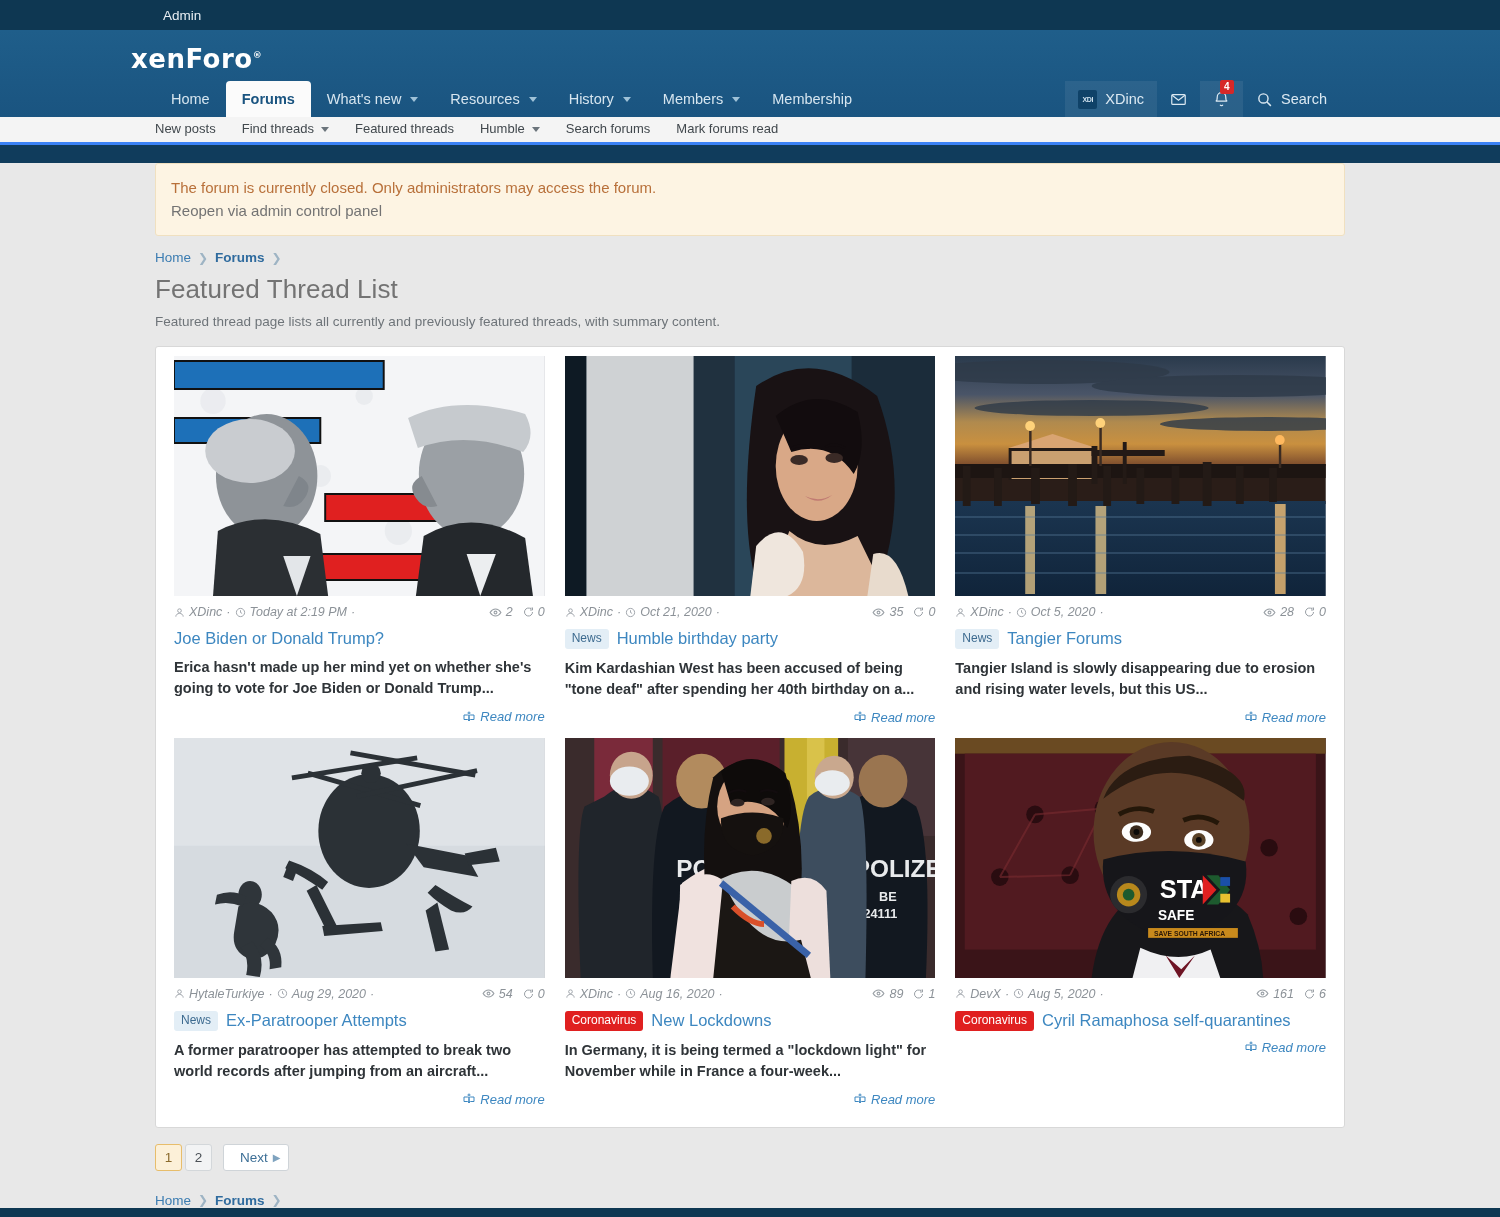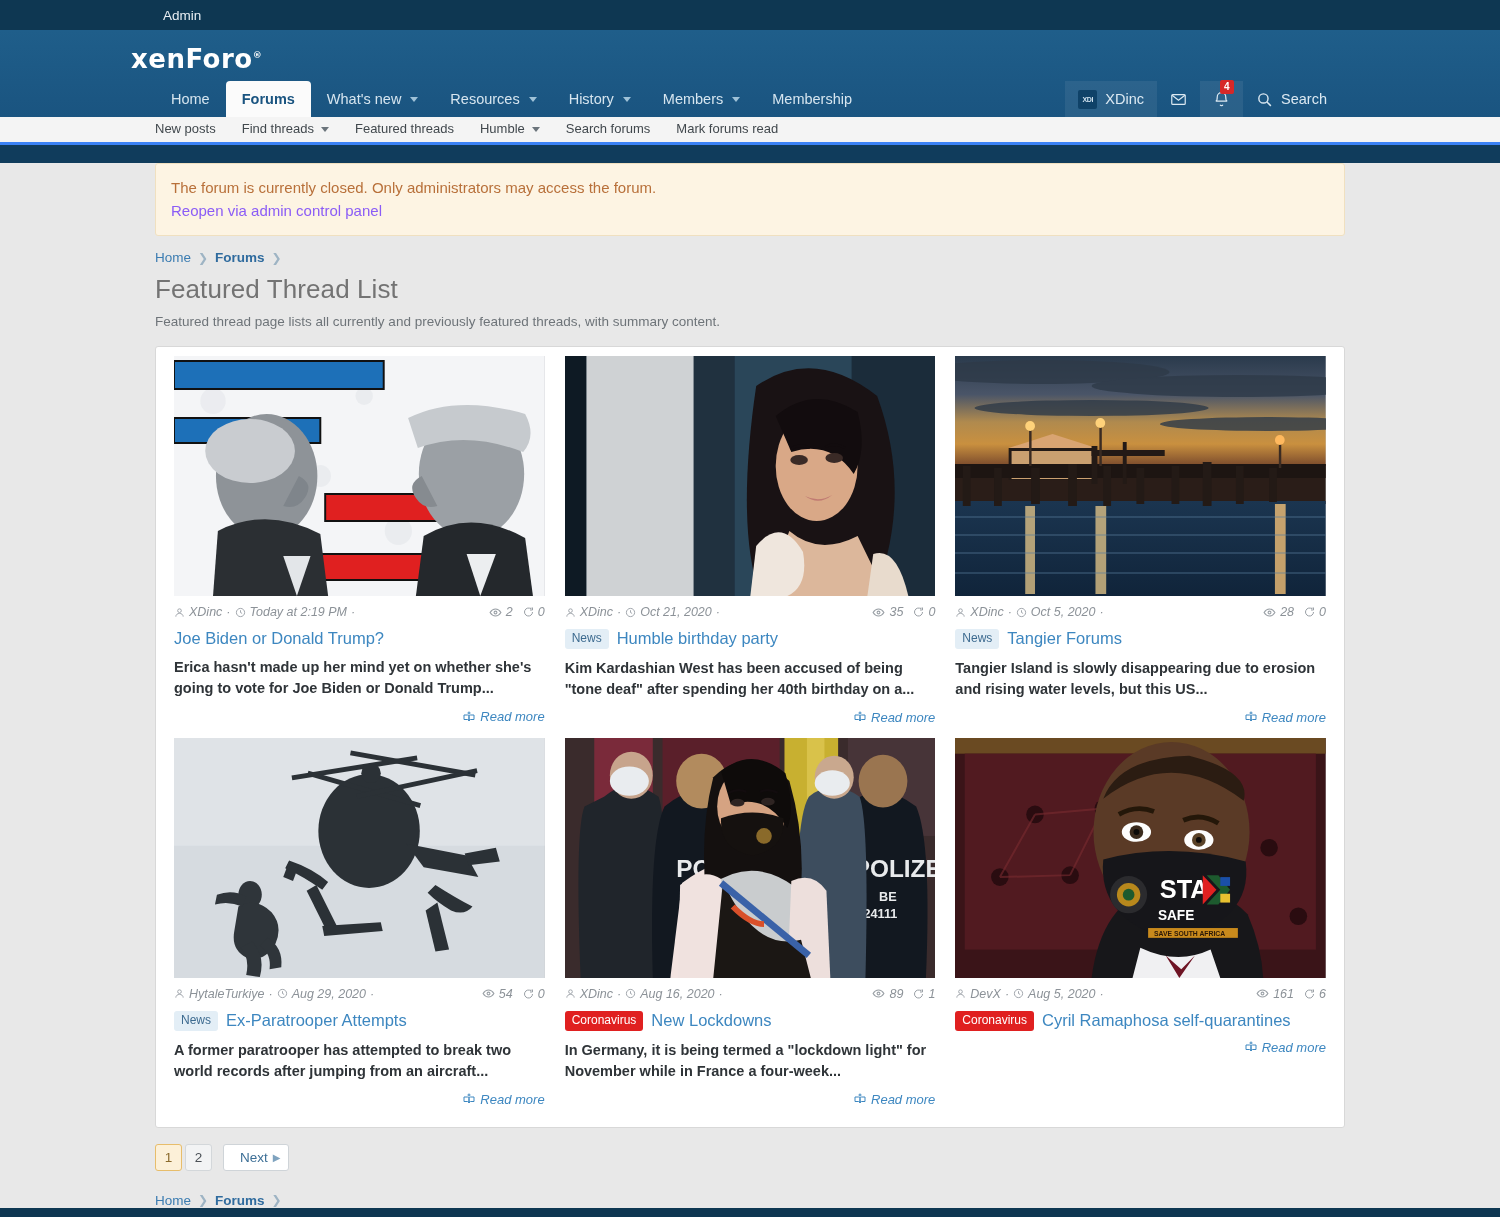--- a/index.html
+++ b/index.html
@@ -143,21 +143,21 @@
   .notice {
     margin-top: 18px;
     background: #fdf4e3;
     border: 1px solid #f0e0c0;
     border-radius: 3px;
     padding: 13px 15px 14px 15px;
     font-size: 15px;
     line-height: 21px;
   }
   .notice .ntitle { color: #b8703a; }
-  .notice .nlink { color: #8b5cf6; display: block; margin-top: 2px; }
+  .notice .nlink { color: #737373; display: block; margin-top: 2px; }
 
   .breadcrumb {
     display: flex; align-items: center;
     padding: 14px 0 0 0;
     font-size: 13.5px;
     gap: 7px;
   }
   .breadcrumb a { color: #3b7cb1; }
   .breadcrumb a.bold { font-weight: bold; color: #2f6b9e; }
   .crumb-sep { color: #9eb4c4; font-size: 12px; }

